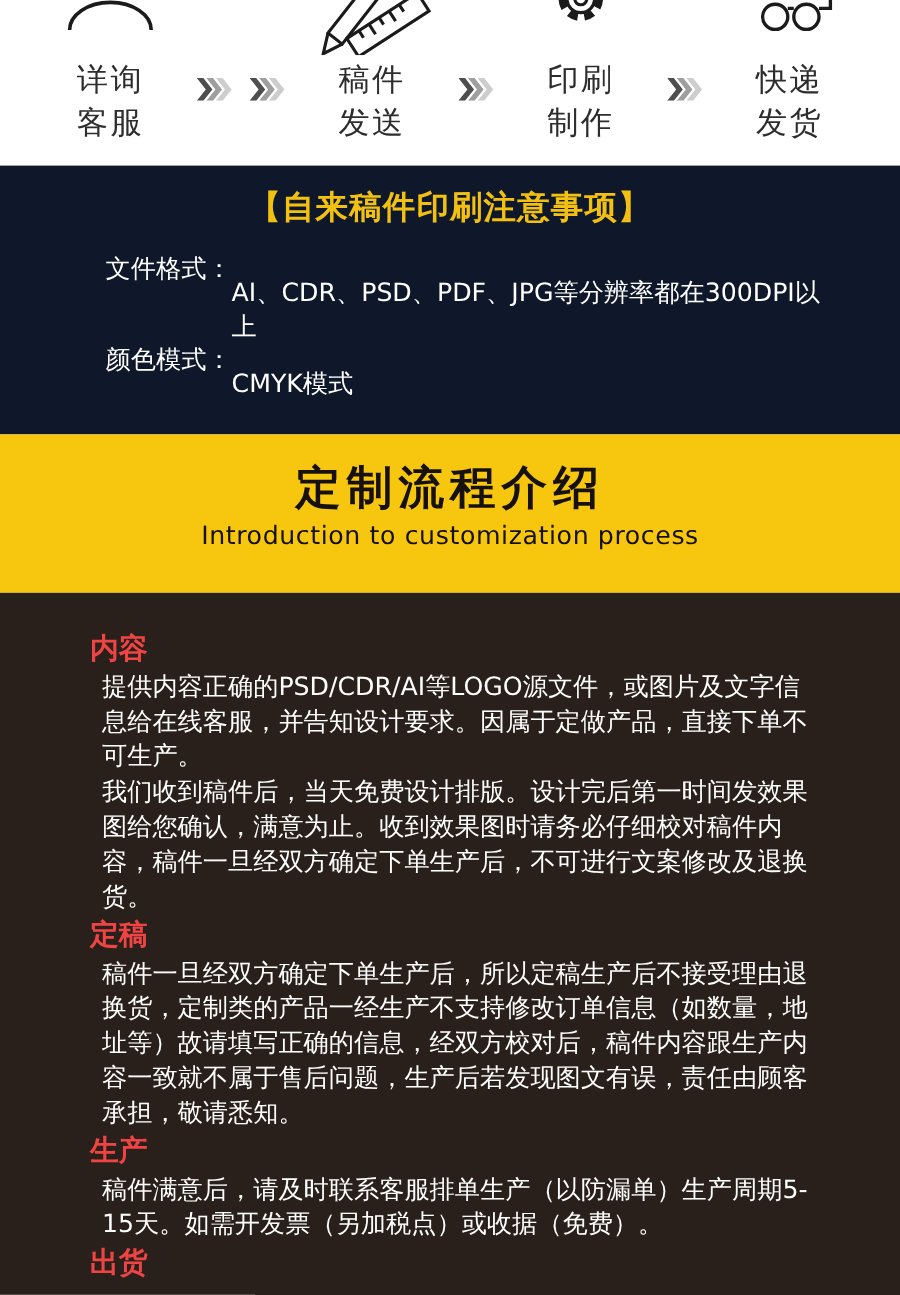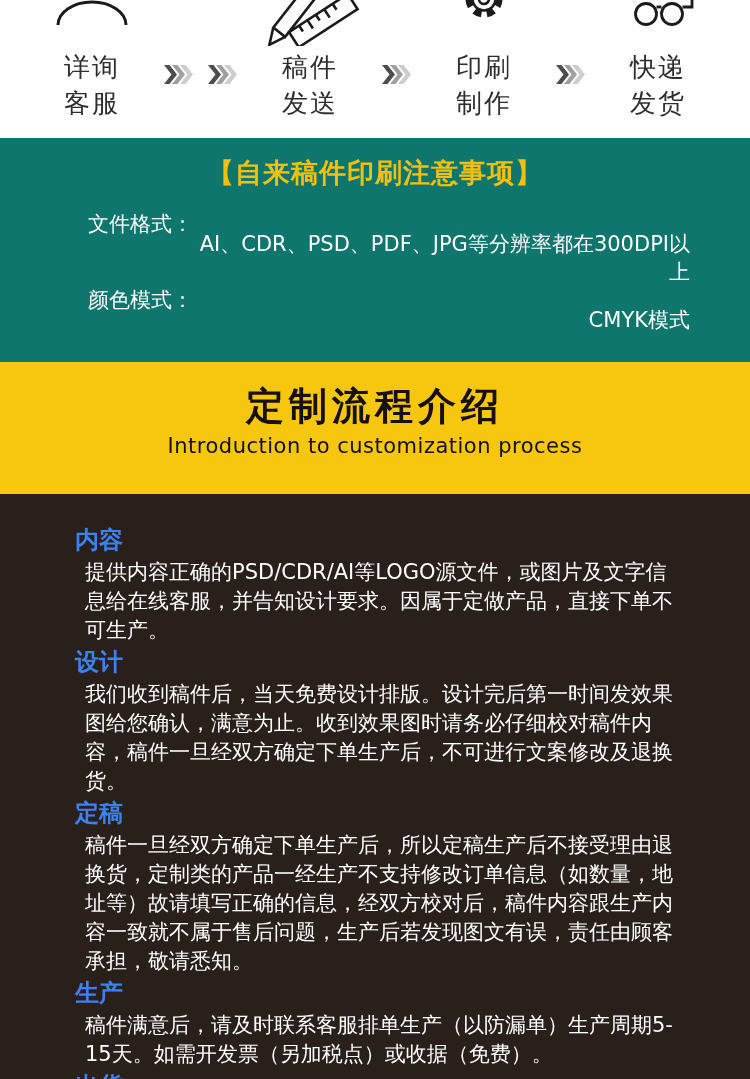--- a/index.html
+++ b/index.html
@@ -16,46 +16,46 @@
   }
   .step{width:116px;display:flex;flex-direction:column;align-items:center;}
   .step-icon{height:46px;width:110px;display:flex;justify-content:center;overflow:hidden;}
   .step-label{
     margin-top:3px;text-align:left;color:#2d2d2d;
     font-size:26px;line-height:36px;letter-spacing:2px;white-space:nowrap;
   }
   .chev{margin-top:65px;flex:0 0 auto;}
   
   .notice{
-    background:#0f766e;height:224px;box-sizing:border-box;padding-top:17px;
+    background:#0f172a;height:224px;box-sizing:border-box;padding-top:17px;
   }
   .notice-title{
     text-align:center;color:#f2c011;font-size:27px;font-weight:bold;letter-spacing:1px;
   }
   .notice-rows{
     margin:19px 60px 0 88px;color:#ffffff;font-size:21px;line-height:28px;
   }
-  .notice-row{display:flex;align-items:flex-start;text-align:right;}
+  .notice-row{display:flex;align-items:flex-start;}
   .notice-label{flex:0 0 auto;white-space:nowrap;}
   .notice-text{flex:1 1 auto;max-width:508px;margin-top:20px;}
   
   .banner{
     background:#f7c60e;height:132px;box-sizing:border-box;
     text-align:center;padding-top:23px;color:#16110e;
   }
   .banner-title{font-size:38px;font-weight:bold;letter-spacing:5px;line-height:42px;}
   .banner-subtitle{font-size:21px;margin-top:7px;letter-spacing:0.5px;}
   
   .process{
     background:#29201b;height:587px;box-sizing:border-box;
     padding:30px 70px 0 75px;
   }
   .p-section{margin:0;}
   .p-heading{
-    color:#3b82f6;font-size:24px;font-weight:bold;line-height:33px;margin:0;
+    color:#ef4444;font-size:24px;font-weight:bold;line-height:33px;margin:0;
   }
   .p-body{
     color:#ffffff;font-size:21px;line-height:29px;margin:1px 0 1px 10px;
   }
   .bottom-strip{background:#ffffff;height:7px;}
   svg{display:block;}
 </style>
 </head>
 <body>
 
@@ -184,21 +184,20 @@
 </div>
 
 <div class="process">
 
   <div class="p-section">
     <div class="p-heading">内容</div>
     <div class="p-body">提供内容正确的PSD/CDR/AI等LOGO源文件，或图片及文字信息给在线客服，并告知设计要求。因属于定做产品，直接下单不可生产。</div>
   </div>
 
   <div class="p-section">
-    <div class="p-heading">设计</div>
     <div class="p-body">我们收到稿件后，当天免费设计排版。设计完后第一时间发效果图给您确认，满意为止。收到效果图时请务必仔细校对稿件内容，稿件一旦经双方确定下单生产后，不可进行文案修改及退换货。</div>
   </div>
 
   <div class="p-section">
     <div class="p-heading">定稿</div>
     <div class="p-body">稿件一旦经双方确定下单生产后，所以定稿生产后不接受理由退换货，定制类的产品一经生产不支持修改订单信息（如数量，地址等）故请填写正确的信息，经双方校对后，稿件内容跟生产内容一致就不属于售后问题，生产后若发现图文有误，责任由顾客承担，敬请悉知。</div>
   </div>
 
   <div class="p-section">
     <div class="p-heading">生产</div>

